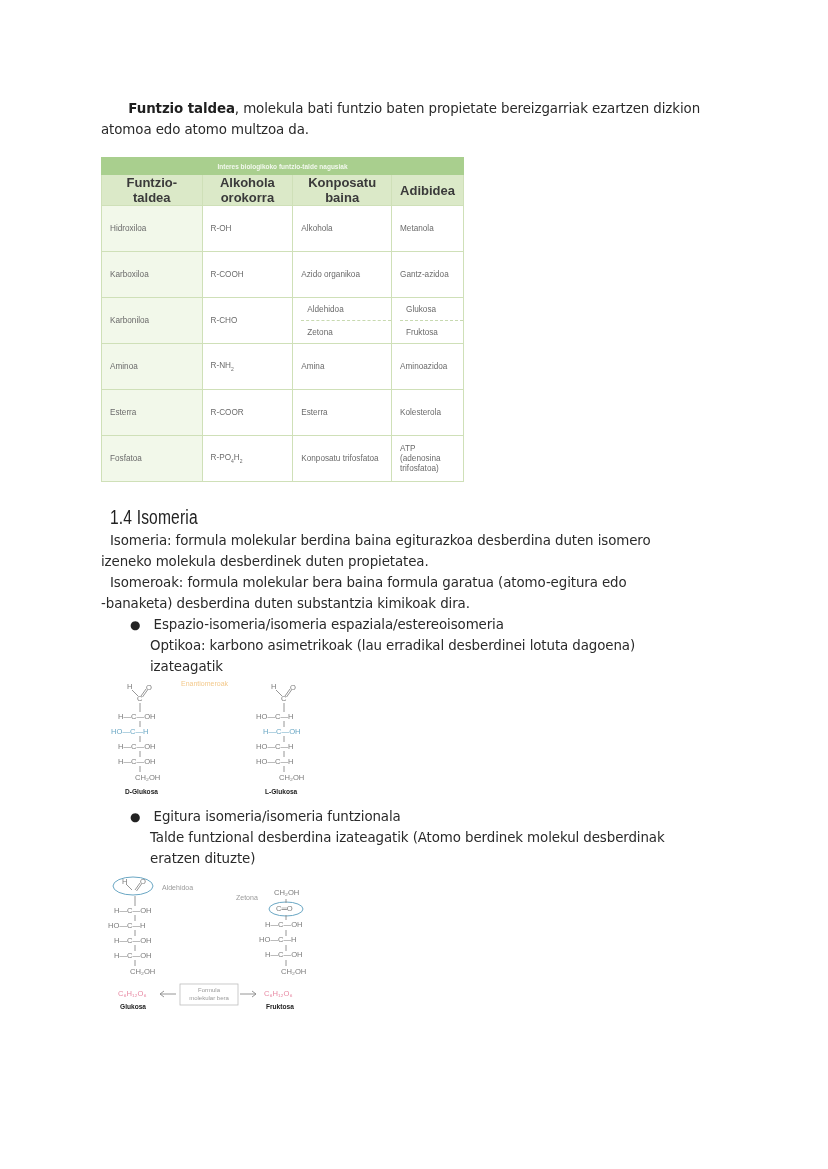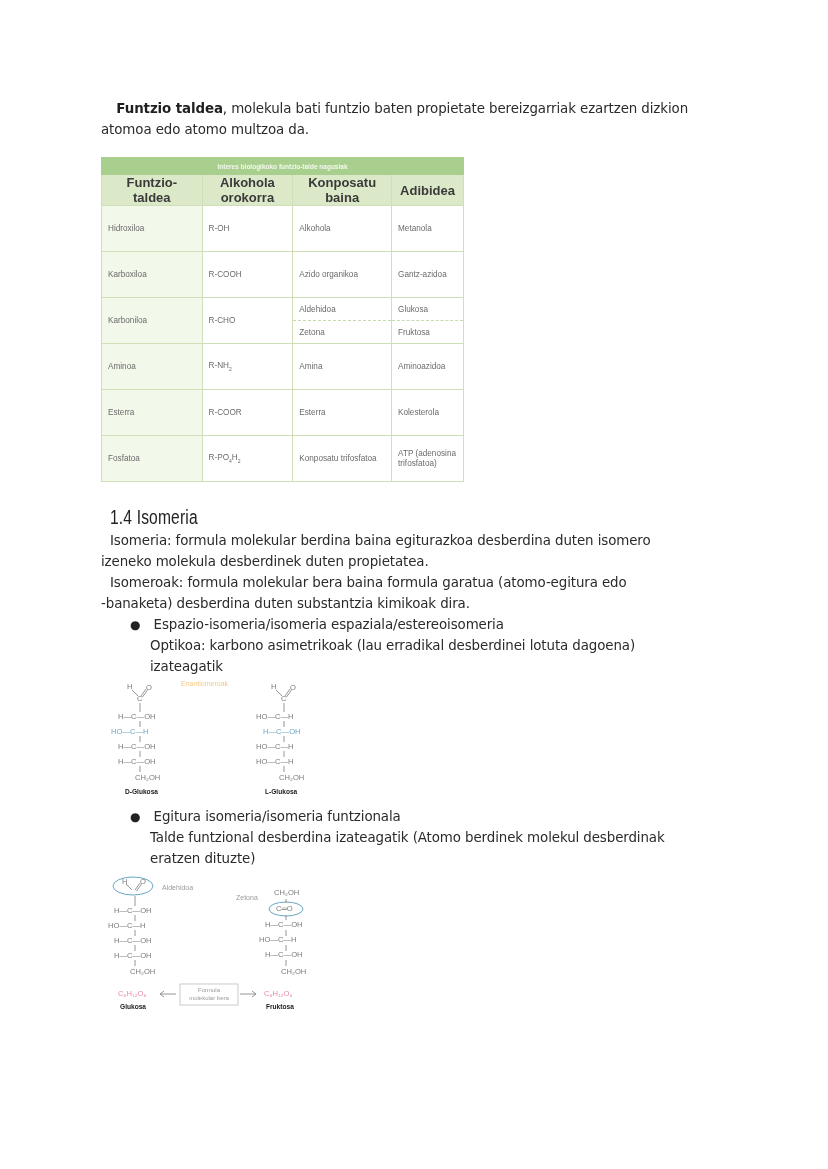--- a/index.html
+++ b/index.html
@@ -12,39 +12,39 @@
              transform: scaleX(0.78); transform-origin: left top; color: #222; letter-spacing: 0.2px; }
   
   table.ft { position: absolute; left: 101px; top: 157px; width: 363px; border-collapse: collapse;
              font-family: "Liberation Sans", sans-serif; font-size: 8.2px; color: #6b6b6b; }
   table.ft td, table.ft th { border: 1px solid #cfe0b8; padding: 0 6px; text-align: left; vertical-align: middle; }
   table.ft .title-row td { background: #a9cf8e; color: #f3f8ee; font-weight: bold; font-size: 6.5px;
                            text-align: center; height: 16px; border-color: #a9cf8e; }
   table.ft .head-row th { background: #dbe9c8; color: #3a3a3a; font-weight: bold; font-size: 13px;
                           text-align: center; height: 23px; }
   table.ft td.c1 { background: #f2f8ea; }
-  table.ft tr.row td { height: 45px; }
+  table.ft tr.row td { height: 45px; padding-left: 8px; }
   table.ft td.split { padding: 0; }
   .split-top, .split-bot { height: 22px; display: flex; align-items: center; padding: 0 6px; }
   .split-top { border-bottom: 1px dashed #c7d9b0; }
   sub { font-size: 5px; }
   
   .bullet-dot { font-size: 12px; color: #222; }
   
   .chem { font-family: "Liberation Sans", sans-serif; font-size: 7.6px; color: #7a7a7a; }
   .chem .blue { color: #6aa7c4; }
   .chem .orange { color: #f3c98c; }
   .chem .pink { color: #e88aa4; }
   .chem .label { color: #222; font-weight: bold; font-size: 6.6px; }
   .chem .note { color: #9a9a9a; font-size: 7px; }
 </style>
 </head>
 <body>
 
-<div class="abs para" style="left:108px; top:98px; width:620px;">
+<div class="abs para" style="left:120px; top:98px; width:620px;">
   <div>&nbsp;&nbsp;<b>Funtzio taldea</b><span>, molekula bati funtzio baten propietate bereizgarriak ezartzen dizkion</span></div>
 </div>
 <div class="abs para" style="left:101px; top:119px;">atomoa edo atomo multzoa da.</div>
 
 <table class="ft">
   <colgroup>
     <col style="width:101px">
       <col style="width:91px">
       <col style="width:99px">
       <col style="width:72px">

